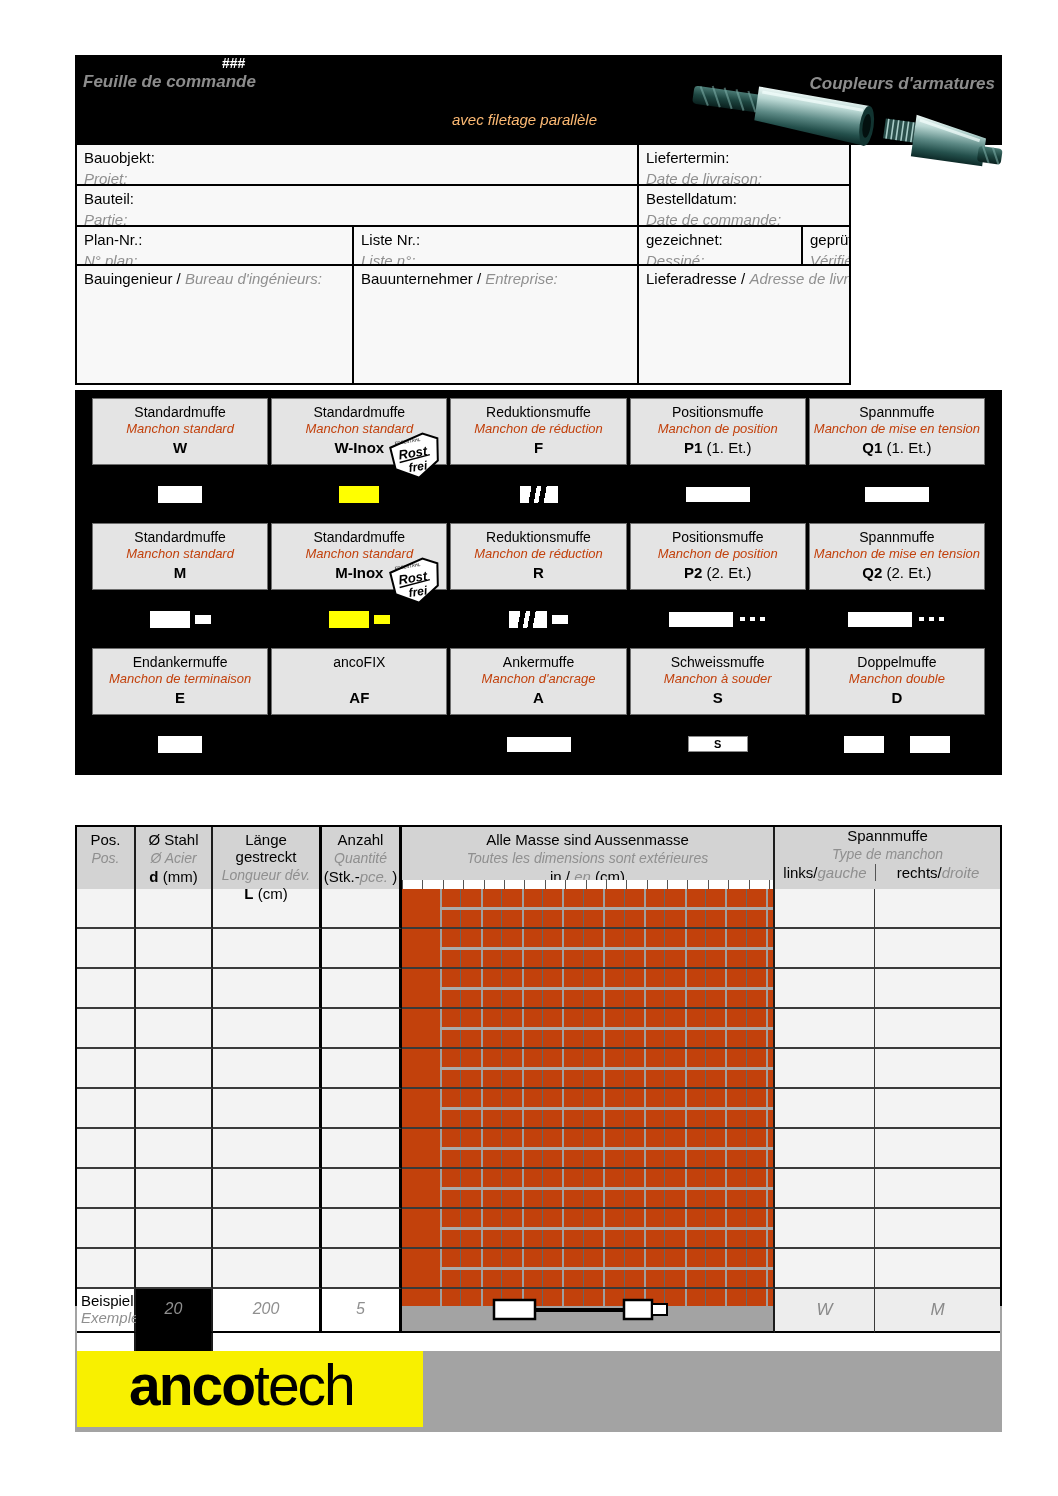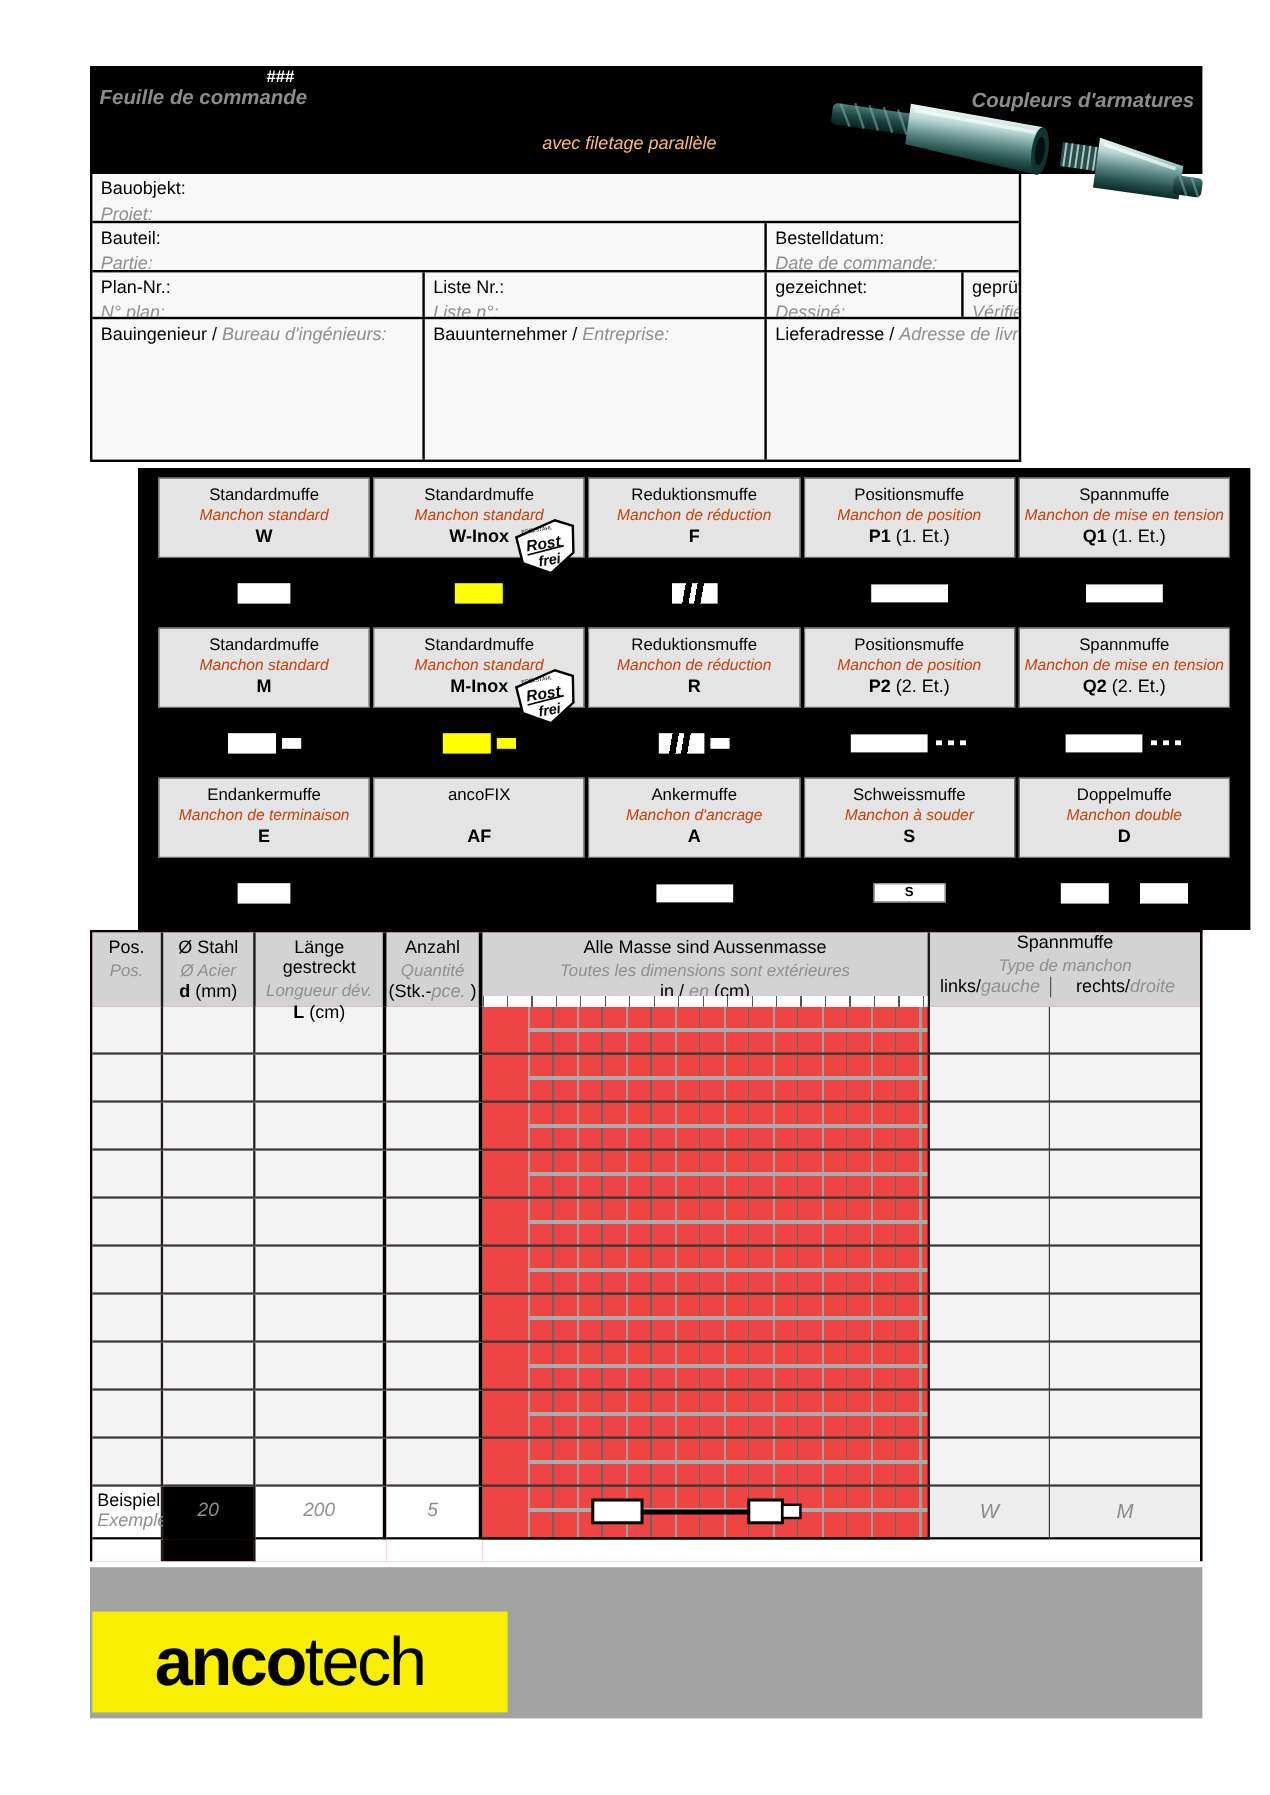--- a/index.html
+++ b/index.html
@@ -20,21 +20,21 @@
   #form { left:75px; top:145px; width:776px; height:240px; border:2px solid #000; border-top:none; background:#f8f8f8; }
   .frow { display:flex; border-bottom:2px solid #000; }
   .frow:last-child { border-bottom:none; }
   .fcell { border-right:2px solid #000; padding:4px 7px 0 7px; overflow:hidden; }
   .fcell:last-child { border-right:none; flex:1; }
   .lbl { font-size:15px; color:#000; white-space:nowrap; }
   .sub { font-size:15px; color:#8f8f8f; font-style:italic; margin-top:4px; white-space:nowrap; }
   .sub-inline { color:#8f8f8f; font-style:italic; }
 
   
-  #muffen { left:75px; top:390px; width:927px; height:385px; background:#000; padding:8px 17px 0 17px;margin-left:40px; }
+  #muffen { left:75px; top:390px; width:927px; height:385px; background:#000; padding:8px 17px 0 17px; }
   .muffe-row { display:flex; gap:3px; height:67px; }
   .muffe-box { flex:1; background:#e4e4e4; border:1px solid #6e6e6e; text-align:center; position:relative; padding-top:5px; }
   .m-de { font-size:14px; color:#000; }
   .m-fr { font-size:13px; color:#c2410c; font-style:italic; margin-top:1px; min-height:15px; }
   .m-code { font-size:15px; font-weight:bold; margin-top:3px; }
   .m-code .sfx { font-weight:normal; }
   .badge { position:absolute; right:4px; top:33px; z-index:4; }
   .sym-row { display:flex; gap:3px; height:58px; }
   .sym-slot { flex:1; display:flex; align-items:center; justify-content:center; }
   .sym-rect   { width:44px; height:17px; background:#fff; }
@@ -44,21 +44,21 @@
     background:linear-gradient(100deg,#fff 0 28%,#000 28% 41%,#fff 41% 52%,#000 52% 65%,#fff 65% 100%); }
   .sym-small { width:16px; height:9px; background:#fff; margin-left:5px; }
   .sym-wide { width:64px; height:15px; background:#fff; }
   .sym-dashes { width:27px; height:4px; margin-left:7px;
     background:repeating-linear-gradient(90deg,#fff 0 5px,transparent 5px 10px); }
   .sym-sbox { width:60px; height:16px; background:#fff; border:1px solid #8a8a8a; color:#000;
     font-size:11px; font-weight:bold; text-align:center; line-height:14px; }
   .sym-gap26 { width:26px; }
 
   
-  #table { left:75px; top:775px; width:927px; border:2px solid #000; border-bottom:none; background:#ef4444; position:absolute; }
+  #table { left:75px; top:825px; width:927px; border:2px solid #000; border-bottom:none; background:#c2410c; position:absolute; }
   .thead { display:flex; height:62px; background:#d3d3d3; position:relative; z-index:2; }
   .hcell { padding-top:4px; text-align:center; }
   .h-de { font-size:15px; color:#000; }
   .h-fr { font-size:14px; color:#8f8f8f; font-style:italic; margin-top:2px; }
   .h-u  { font-size:15px; color:#000; margin-top:2px; }
   .b { font-weight:bold; }
   .c0 { width:59px;  border-right:2px solid #1c1c1c; }
   .c1 { width:77px;  border-right:2px solid #1c1c1c; }
   .c2 { width:109px; border-right:3px solid #000; }
   .c3 { width:80px;  border-right:3px solid #000; }
@@ -144,20 +144,24 @@
       </g>
     </svg>
   </div>
 
   <div class="abs" id="form">
     <div class="frow" style="height:41px;">
       <div class="fcell" style="width:562px;">
         <div class="lbl">Bauobjekt:</div>
         <div class="sub">Projet:</div>
       </div>
+      <div class="fcell">
+        <div class="lbl">Liefertermin:</div>
+        <div class="sub">Date de livraison:</div>
+      </div>
     </div>
     <div class="frow" style="height:41px;">
       <div class="fcell" style="width:562px;">
         <div class="lbl">Bauteil:</div>
         <div class="sub">Partie:</div>
       </div>
       <div class="fcell">
         <div class="lbl">Bestelldatum:</div>
         <div class="sub">Date de commande:</div>
       </div>

